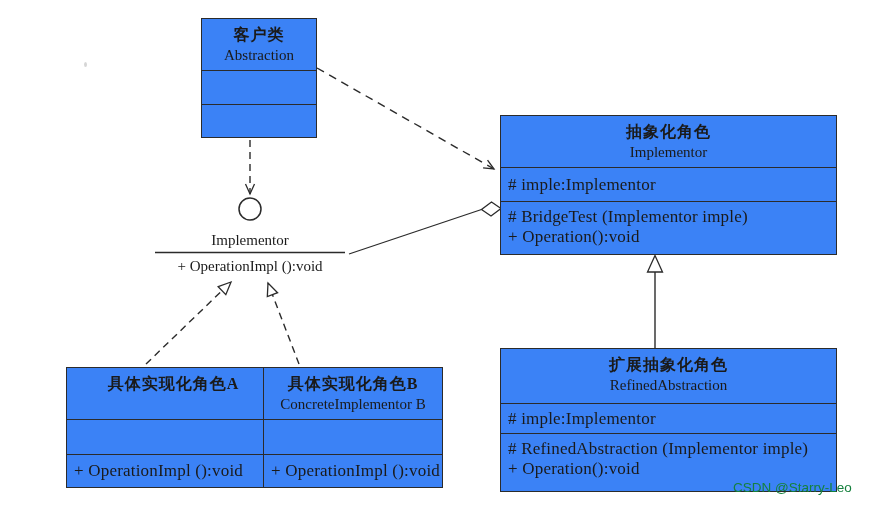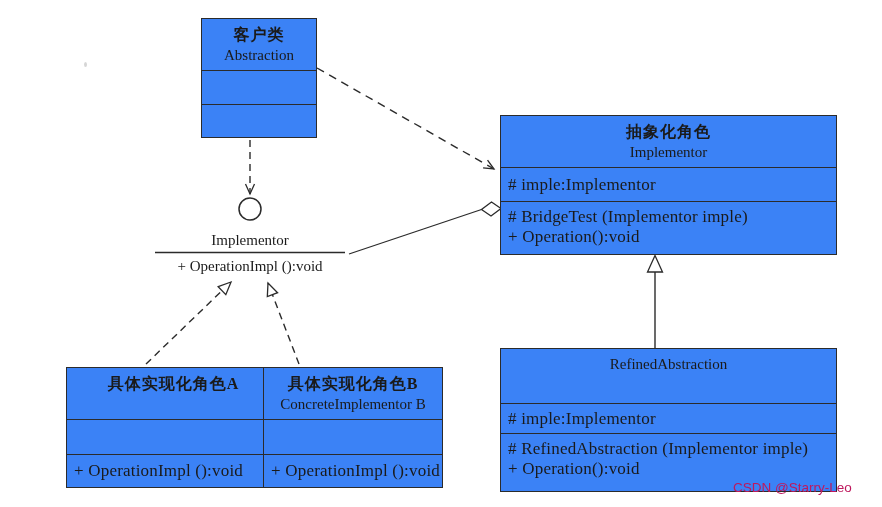--- a/index.html
+++ b/index.html
@@ -37,21 +37,21 @@
     font-size: 15px;
     line-height: 19px;
   }
   .watermark {
     position: absolute;
     left: 733px;
     top: 480px;
     width: 146px;
     font-family: "Liberation Sans", "DejaVu Sans", sans-serif;
     font-size: 13.5px;
-    color: #be185d;
+    color: #15803d;
     white-space: nowrap;
   }
   .speck {
     position: absolute;
     left: 84px; top: 62px;
     width: 3px; height: 5px;
     background: #c4c4c4;
     border-radius: 50%;
     opacity: 0.7;
   }
@@ -110,20 +110,21 @@
       <div class="member"># imple:Implementor</div>
     </div>
     <div class="compartment methods-compartment" style="height:52px;">
       <div class="member"># BridgeTest (Implementor imple)</div>
       <div class="member">+ Operation():void</div>
     </div>
   </div>
 
   <div class="uml-class" style="left:500px; top:348px; width:337px; height:144px;">
     <div class="compartment title" style="height:54px;">
+      <div class="cn">扩展抽象化角色</div>
       <div class="en">RefinedAbstraction</div>
     </div>
     <div class="compartment attr-compartment" style="height:30px;">
       <div class="member"># imple:Implementor</div>
     </div>
     <div class="compartment methods-compartment" style="height:61px;">
       <div class="member"># RefinedAbstraction (Implementor imple)</div>
       <div class="member">+ Operation():void</div>
     </div>
   </div>

